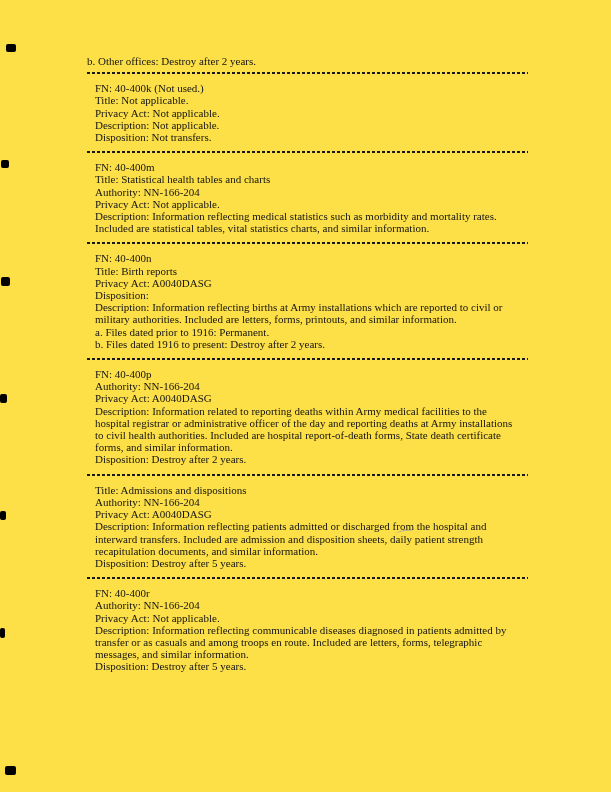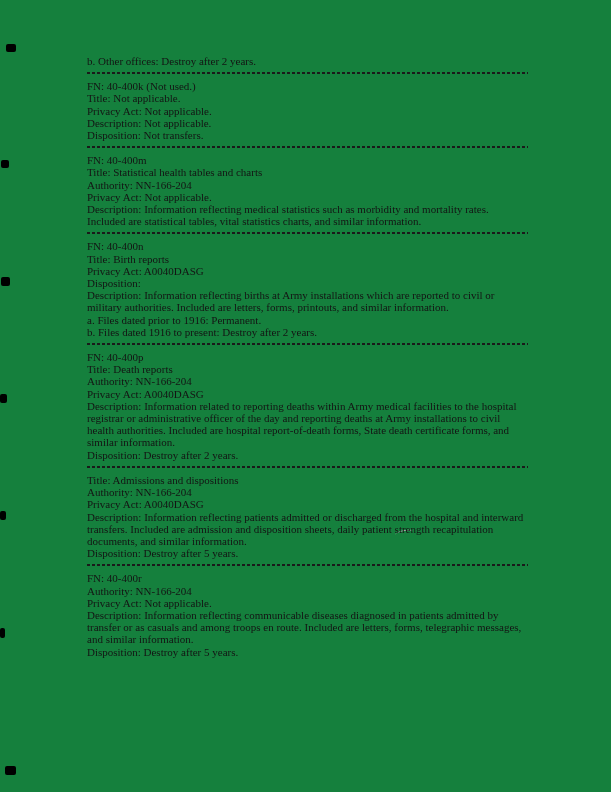--- a/index.html
+++ b/index.html
@@ -4,21 +4,21 @@
 <style>
   html, body {
     margin: 0;
     padding: 0;
     background: #ffffff;
   }
   .page {
     position: relative;
     width: 611px;
     height: 792px;
-    background: #15803d;
+    background: #fde047;
     font-family: "Liberation Serif", serif;
     color: #141414;
     overflow: hidden;
   }
   .content {
     position: absolute;
     left: 87px;
     top: 55px;
     width: 441px;
     font-size: 11px;
@@ -28,21 +28,21 @@
   .line {
     margin: 0;
     padding: 0;
   }
   .sep {
     height: 2px;
     margin: 5px 0 6px 0;
     background: repeating-linear-gradient(to right, #1a1a1a 0 3px, transparent 3px 5px);
   }
   .entry {
-    margin: 0;
+    margin: 8px;
     padding: 0;
   }
   .artifact {
     position: absolute;
     background: #000000;
     border-radius: 2px;
   }
   .pen-mark {
     position: absolute;
     width: 18px;
@@ -99,21 +99,20 @@
       <div class="line">Disposition:</div>
       <div class="line">Description: Information reflecting births at Army installations which are reported to civil or military authorities. Included are letters, forms, printouts, and similar information.</div>
       <div class="line">a. Files dated prior to 1916: Permanent.</div>
       <div class="line">b. Files dated 1916 to present: Destroy after 2 years.</div>
     </section>
 
     <div class="sep"></div>
 
     <section class="entry">
       <div class="line">FN: 40-400p</div>
-      <div class="line">Title: Death reports</div>
       <div class="line">Authority: NN-166-204</div>
       <div class="line">Privacy Act: A0040DASG</div>
       <div class="line">Description: Information related to reporting deaths within Army medical facilities to the hospital registrar or administrative officer of the day and reporting deaths at Army installations to civil health authorities. Included are hospital report-of-death forms, State death certificate forms, and similar information.</div>
       <div class="line">Disposition: Destroy after 2 years.</div>
     </section>
 
     <div class="sep"></div>
 
     <section class="entry">
       <div class="line">Title: Admissions and dispositions</div>

